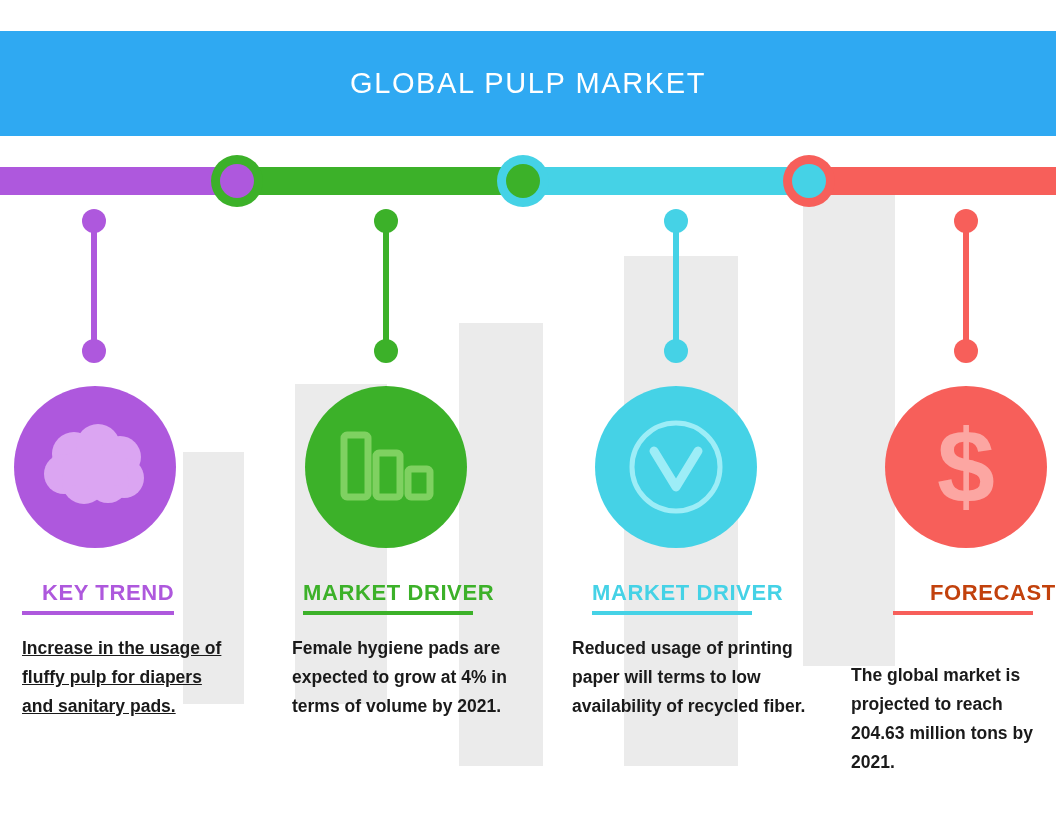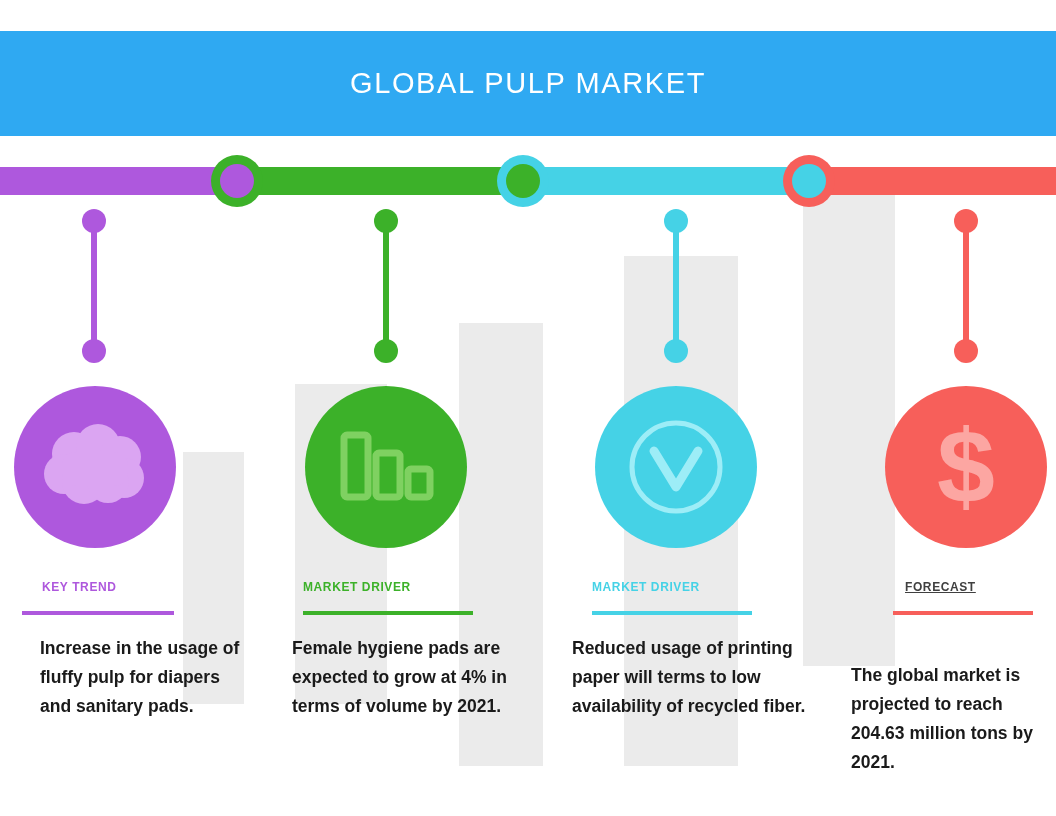--- a/index.html
+++ b/index.html
@@ -48,21 +48,21 @@
   .drop-bot{position:absolute;border-radius:50%;}
 
   .circle{
     position:absolute;border-radius:50%;
     display:flex;align-items:center;justify-content:center;
   }
 
   .cat-label{
     position:absolute;
     font-weight:bold;
-    font-size:12px;
+    font-size:22px;
     letter-spacing:0.6px;
     white-space:nowrap;
     font-family:"Liberation Sans", sans-serif;
   }
   .rule{position:absolute;height:4px;}
 
   .body-text{
     position:absolute;
     color:#1A1A1A;
     font-size:17.5px;
@@ -135,21 +135,21 @@
           <circle cx="84" cy="54" r="20"></circle>
           <circle cx="44" cy="58" r="22"></circle>
           <circle cx="68" cy="58" r="21"></circle>
           <rect x="22" y="28" width="66" height="34" rx="14"></rect>
         </g>
       </svg>
     </div>
 
     <div class="cat-label" style="left:42px;top:549px;color:#AE58DD;">KEY TREND</div>
     <div class="rule" style="left:22px;top:580px;width:152px;background:#AE58DD;"></div>
-    <div class="body-text" style="left:40px;top:603px;width:210px;">Increase in the usage of fluffy pulp for diapers and sanitary pads.</div>
+    <div class="body-text" style="left:22px;top:603px;width:210px;text-decoration:underline;">Increase in the usage of fluffy pulp for diapers and sanitary pads.</div>
   </div>
 
   <div class="col">
     <div class="drop">
       <div class="drop-top" style="left:374px;top:178px;width:24px;height:24px;background:#3CB129;"></div>
       <div class="drop-line" style="left:383px;top:192px;width:6px;height:128px;background:#3CB129;"></div>
       <div class="drop-bot" style="left:374px;top:308px;width:24px;height:24px;background:#3CB129;"></div>
     </div>
 
     <div class="circle" style="left:305px;top:355px;width:162px;height:162px;background:#3CB129;">
@@ -192,19 +192,19 @@
       <div class="drop-line" style="left:963px;top:192px;width:6px;height:128px;background:#F75F5A;"></div>
       <div class="drop-bot" style="left:954px;top:308px;width:24px;height:24px;background:#F75F5A;"></div>
     </div>
 
     <div class="circle" style="left:885px;top:355px;width:162px;height:162px;background:#F75F5A;">
       <svg width="96" height="106" viewBox="0 0 96 106">
         <text x="48" y="88" text-anchor="middle" fill="#FCA6A2" font-family="Liberation Sans, sans-serif" font-size="104" font-weight="bold">$</text>
       </svg>
     </div>
 
-    <div class="cat-label" style="left:905px;top:549px;color:#404040;text-decoration:underline;">FORECAST</div>
+    <div class="cat-label" style="left:930px;top:549px;color:#c2410c;">FORECAST</div>
     <div class="rule" style="left:893px;top:580px;width:140px;background:#F75F5A;"></div>
     <div class="body-text" style="left:851px;top:630px;width:190px;">The global market is projected to reach 204.63 million tons by 2021.</div>
   </div>
 
 
 </div>
 
 </body></html>

